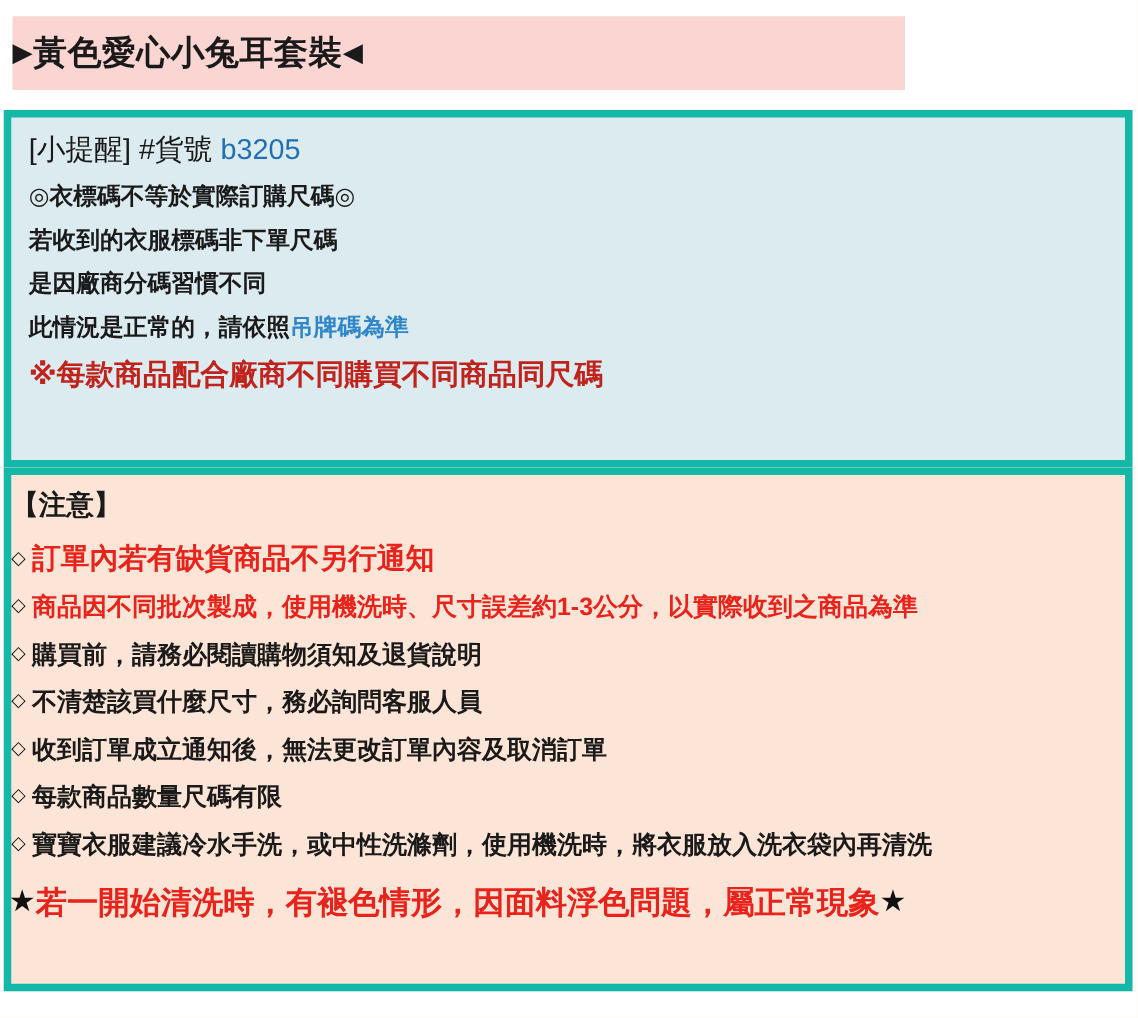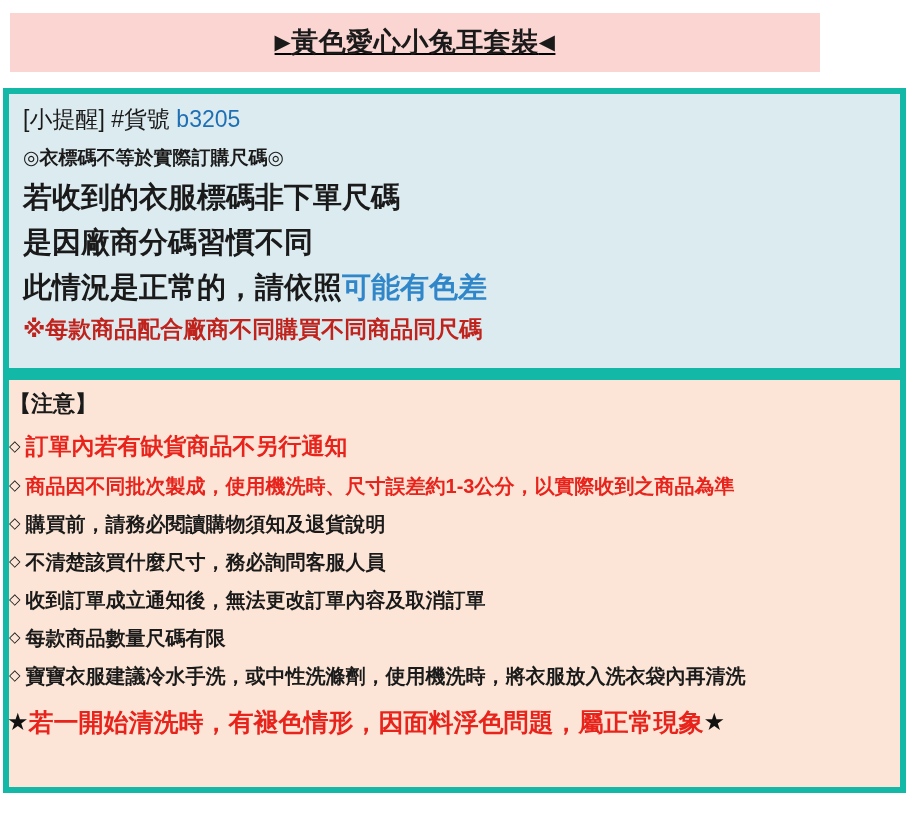--- a/index.html
+++ b/index.html
@@ -21,27 +21,25 @@
     height: 814px;
     background: #ffffff;
     box-sizing: border-box;
   }
 
   
   .title-banner {
     position: absolute;
     left: 10px;
     top: 13px;
-    width: 810px;
+    width: 714px;
     height: 59px;
     background: #fad5d2;
     display: flex;
     align-items: center;
-    justify-content: center;
-    text-decoration: underline;
   }
   .title-text {
     font-size: 27px;
     font-weight: bold;
     color: #1a1a1a;
     letter-spacing: 0.5px;
     line-height: 1;
     white-space: nowrap;
   }
   .title-arrow {
@@ -92,21 +90,21 @@
 
   .notice-line-2 {
     font-size: 19px;
     font-weight: bold;
     margin-bottom: 16px;
   }
 
   .notice-line-3,
   .notice-line-4,
   .notice-line-5 {
-    font-size: 29px;
+    font-size: 19px;
     font-weight: bold;
     margin-bottom: 16px;
   }
 
   .hangtag {
     color: #2f86c8;
   }
 
   .notice-line-6,
   .notice-line-7 {
@@ -183,21 +181,21 @@
   <div class="panel panel-notice">
 
     <div class="line notice-line-1"><span>[小提醒] #貨號</span><span>&nbsp;</span><span class="sku-code">b3205</span></div>
 
     <div class="line notice-line-2">◎衣標碼不等於實際訂購尺碼◎</div>
 
     <div class="line notice-line-3">若收到的衣服標碼非下單尺碼</div>
 
     <div class="line notice-line-4">是因廠商分碼習慣不同</div>
 
-    <div class="line notice-line-5"><span>此情況是正常的，請依照</span><span class="hangtag">可能有色差</span></div>
+    <div class="line notice-line-5"><span>此情況是正常的，請依照</span><span class="hangtag">吊牌碼為準</span></div>
 
     <div class="line notice-line-6">※每款商品配合廠商不同購買不同商品同尺碼</div>
 
 
   </div>
 
   <div class="panel panel-caution">
 
     <div class="caution-heading">【注意】</div>
 

